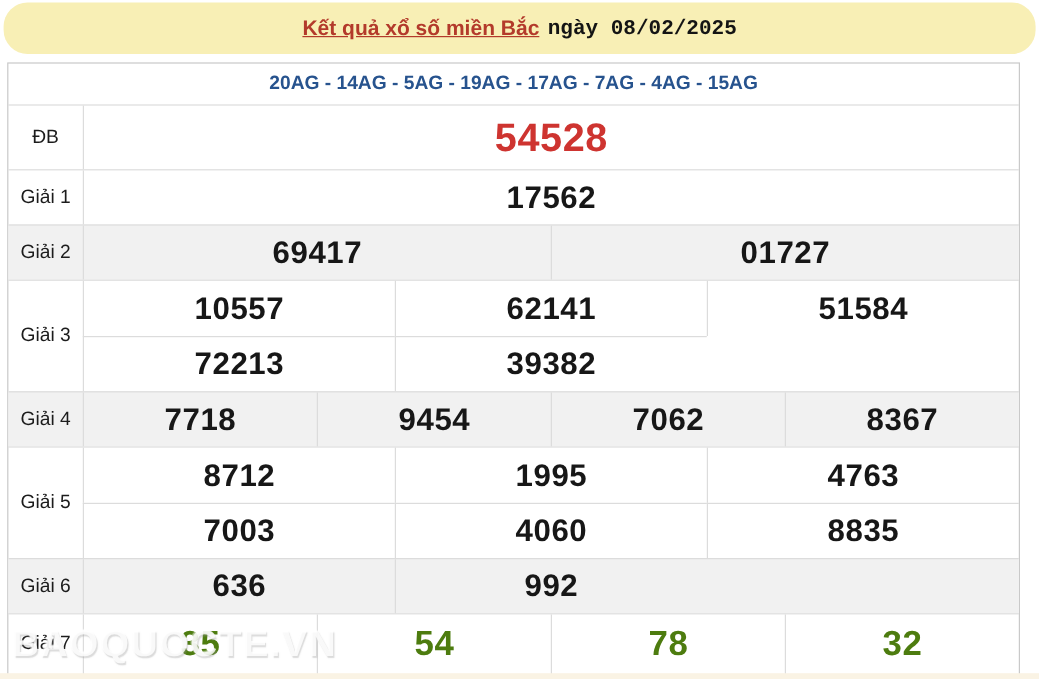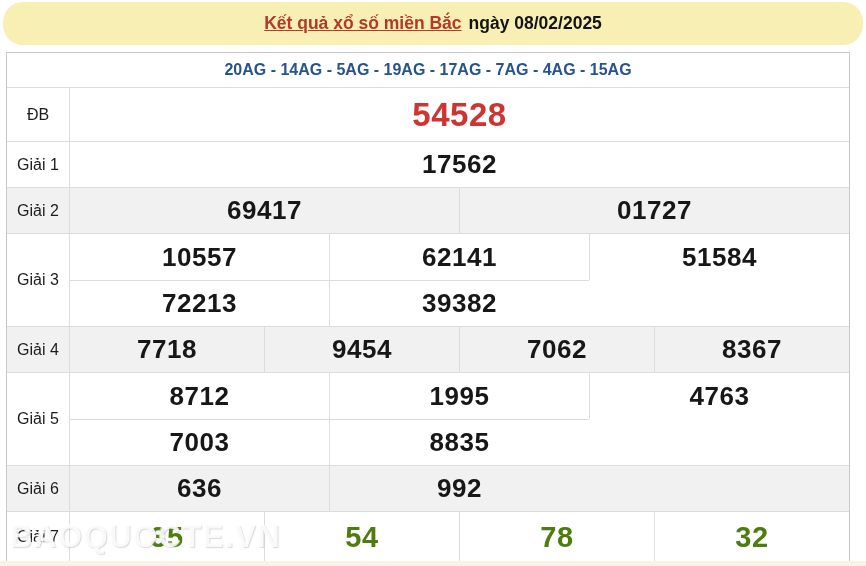--- a/index.html
+++ b/index.html
@@ -11,21 +11,21 @@
   .page { position:relative; width:866px; height:566px; background:#ffffff; overflow:hidden; }
 
   
   .header-bar {
     position:absolute; left:3px; right:3px; top:2px; height:43px;
     background:#f8efb5; border-radius:20px;
     display:flex; align-items:center; justify-content:center; gap:7px;
     font-size:17.5px; font-weight:bold;
   }
   .header-bar a { color:#b33a2b; text-decoration:underline; cursor:pointer; }
-  .header-bar .date { color:#141414; }
+  .header-bar .date { color:#141414;font-family:Liberation Mono, monospace; }
 
   
   .table {
     position:absolute; left:6px; top:52px; width:844px;
     border:1px solid #c9c9c9; background:#ffffff;
   }
   .row { display:grid; }
   .row + .row { border-top:1px solid #dcdcdc; }
   .row.alt { background:#f1f1f1; }
 
@@ -123,20 +123,21 @@
       <div class="cell">7062</div>
       <div class="cell">8367</div>
     </div>
 
     <div class="row row-3col2">
       <div class="label">Giải 5</div>
       <div class="cell">8712</div>
       <div class="cell">1995</div>
       <div class="cell">4763</div>
       <div class="cell t">7003</div>
+      <div class="cell t">4060</div>
       <div class="cell t">8835</div>
     </div>
 
     <div class="row row-3col alt">
       <div class="label">Giải 6</div>
       <div class="cell">636</div>
       <div class="cell">992</div>
     </div>
 
     <div class="row row-g7">

